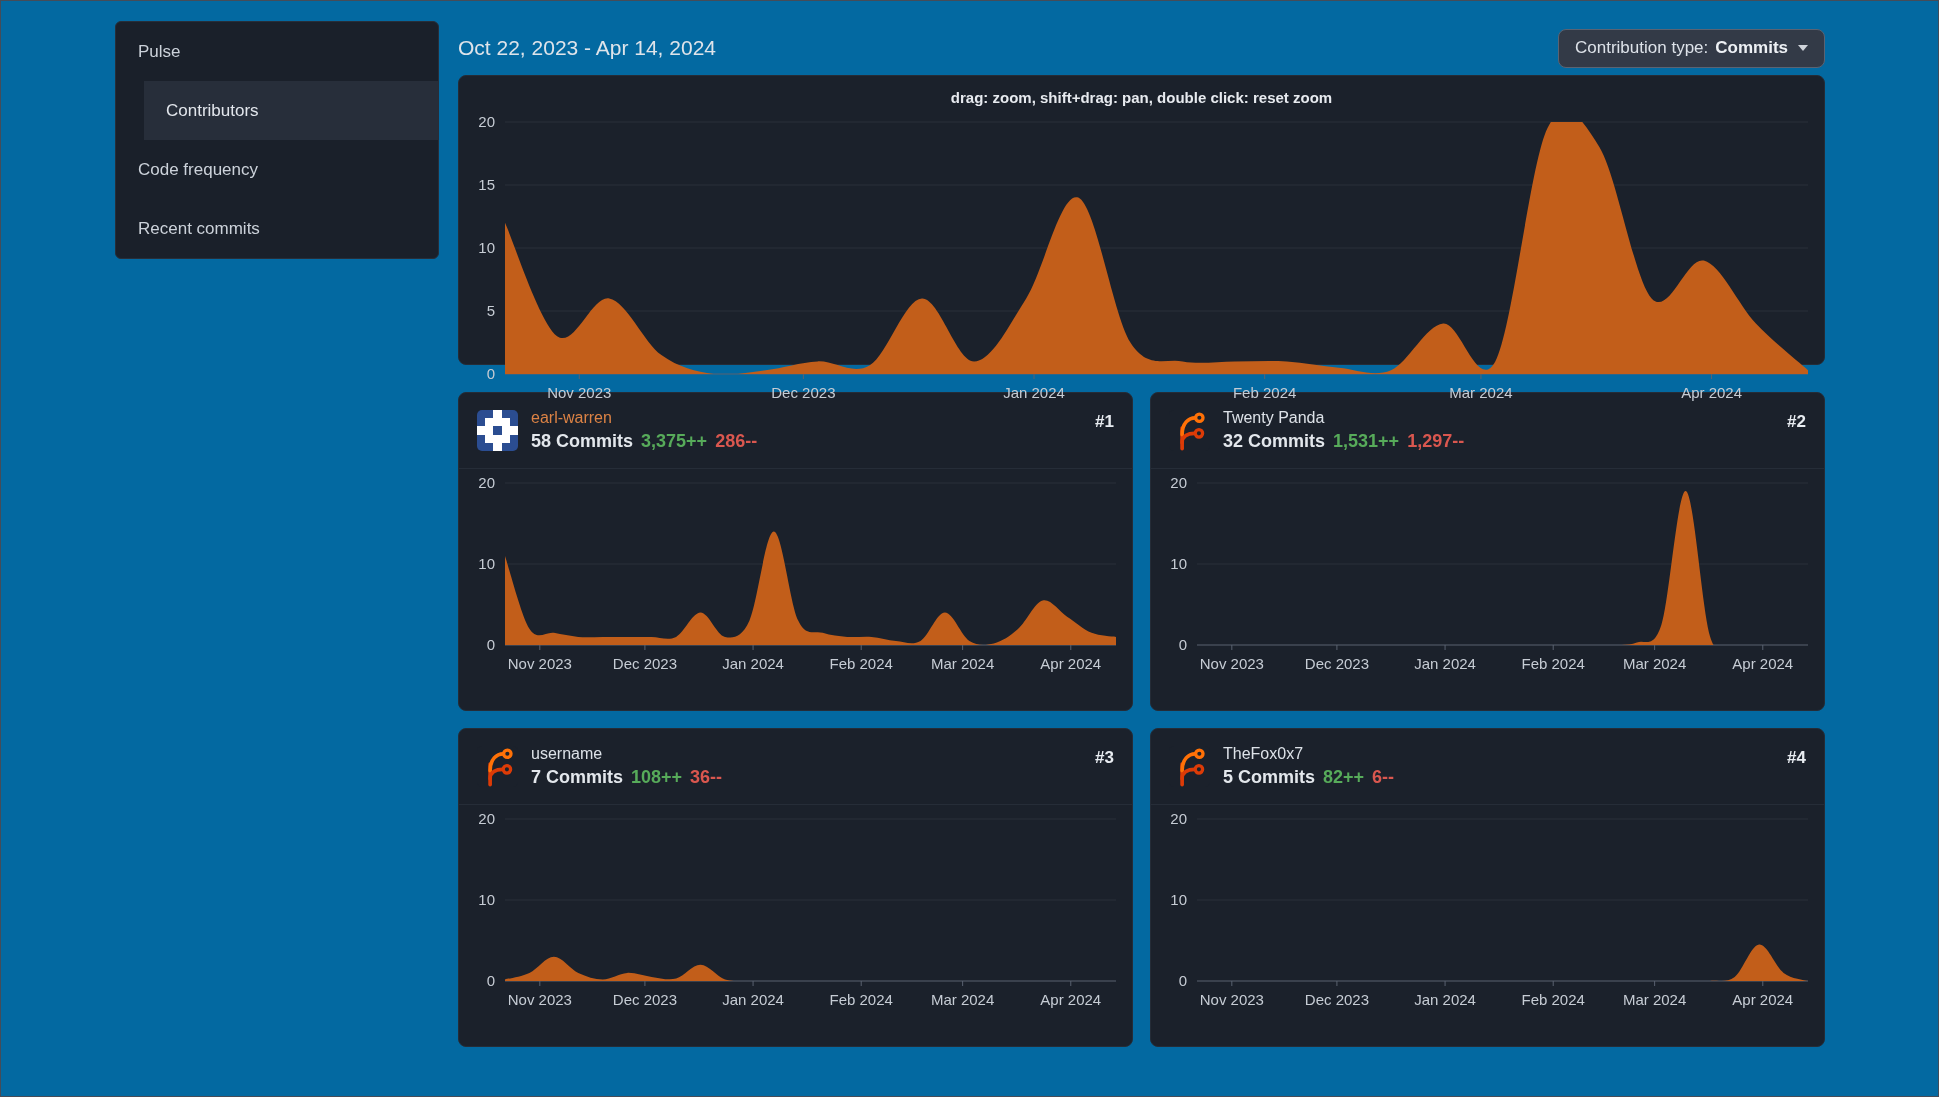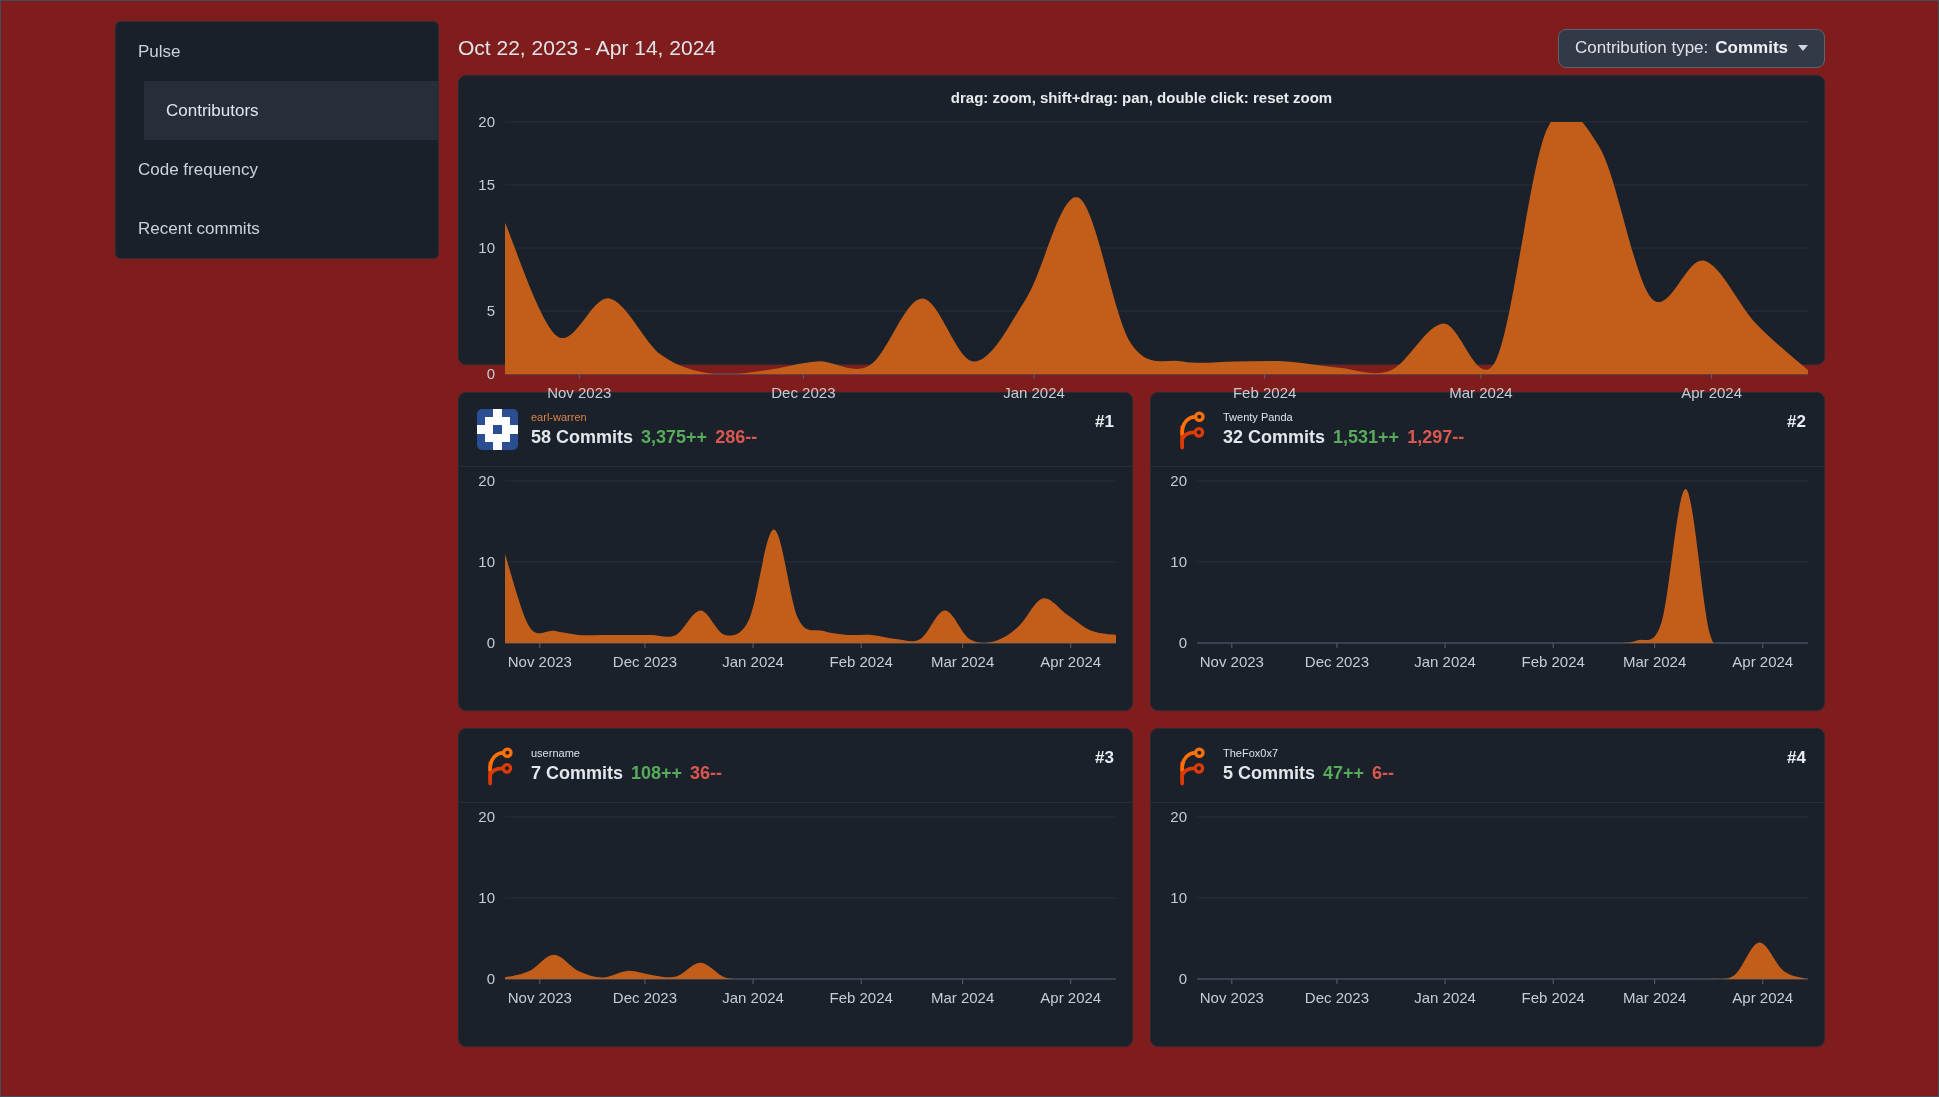--- a/index.html
+++ b/index.html
@@ -3,21 +3,21 @@
 <meta charset="utf-8">
 <style>
   html,body{margin:0;padding:0;}
   body{
     width:1939px;height:1097px;
     background:#131720;
     font-family:"Liberation Sans","DejaVu Sans",sans-serif;
     color:#d5dae1;
     -webkit-font-smoothing:antialiased;
   }
-  .frame{position:relative;width:1939px;height:1097px;overflow:hidden;box-sizing:border-box;border:1px solid #454c58;background:#7f1d1d;}
+  .frame{position:relative;width:1939px;height:1097px;overflow:hidden;box-sizing:border-box;border:1px solid #454c58;background:#0369a1;}
 
   
   .sidebar{position:absolute;left:114px;top:20px;width:322px;background:#1a202a;border:1px solid #272e39;border-radius:6px;overflow:hidden;}
   .menu-item{height:59px;display:flex;align-items:center;padding:0 22px;font-size:17px;color:#ccd2da;cursor:pointer;box-sizing:border-box;}
   .menu-item.active{background:#272e3a;color:#e2e6ec;margin-left:28px;}
 
   
   .main{position:absolute;left:457px;top:20px;width:1367px;}
   .header-row{height:54px;display:flex;align-items:center;justify-content:space-between;gap:42px;}
   .date-title{font-size:21px;font-weight:400;color:#dfe4ea;margin:0;}
@@ -31,21 +31,21 @@
   .chart{position:relative;}
   .chart svg{display:block;}
   .main-chart{height:296px;width:100%;cursor:crosshair;}
 
   .grid{display:grid;grid-template-columns:675px 675px;gap:17px 17px;}
   .contrib-card{height:319px;overflow:hidden;}
   .contrib-header{display:flex;align-items:center;padding:16px 18px;border-bottom:1px solid #262d38;}
   .avatar{width:41px;height:41px;border-radius:5px;overflow:hidden;flex:none;display:block;cursor:pointer;}
   .avatar svg{display:block;width:41px;height:41px;}
   .who{margin-left:13px;min-width:0;}
-  .name{font-size:11px;display:block;margin-bottom:4px;text-decoration:none;cursor:pointer;}
+  .name{font-size:16px;display:block;margin-bottom:4px;text-decoration:none;cursor:pointer;}
   .stats{font-size:18px;font-weight:700;color:#e3e7ec;display:flex;gap:8px;white-space:nowrap;}
   .adds{color:var(--green,#57ab5a);}
   .dels{color:var(--red,#da574f);}
   .rank{margin-left:auto;font-weight:700;font-size:17px;color:#e8ecf1;align-self:flex-start;margin-top:3px;}
   .contrib-chart{height:206px;margin-top:6px;width:100%;cursor:crosshair;}
 </style>
 </head>
 <body>
 
 <div class="frame">
@@ -274,21 +274,21 @@
               <path d="M32 60 C32 32 48 19 64 19" stroke="#ff7107" stroke-width="9" stroke-linecap="round"></path>
               <path d="M32 80 C32 62 48 57 62 57" stroke="#dc3b07" stroke-width="9" stroke-linecap="round"></path>
               <circle cx="74" cy="19" r="9" stroke="#ff7107" stroke-width="8"></circle>
               <circle cx="73" cy="57" r="9" stroke="#dc3b07" stroke-width="8"></circle>
             </svg>
           </a>
           <div class="who">
             <a class="name" style="color: rgb(221, 226, 232);">TheFox0x7</a>
             <div class="stats">
               <span class="commits">5 Commits</span>
-              <span class="adds">47++</span>
+              <span class="adds">82++</span>
               <span class="dels">6--</span>
             </div>
           </div>
           <div class="rank">#4</div>
         </header>
         <div class="chart contrib-chart">
             <svg width="673" height="206" font-family="Liberation Sans, DejaVu Sans, sans-serif">
               <defs>
                 <clipPath id="clip4">
                   <rect x="46" y="8" width="611" height="162"></rect>

